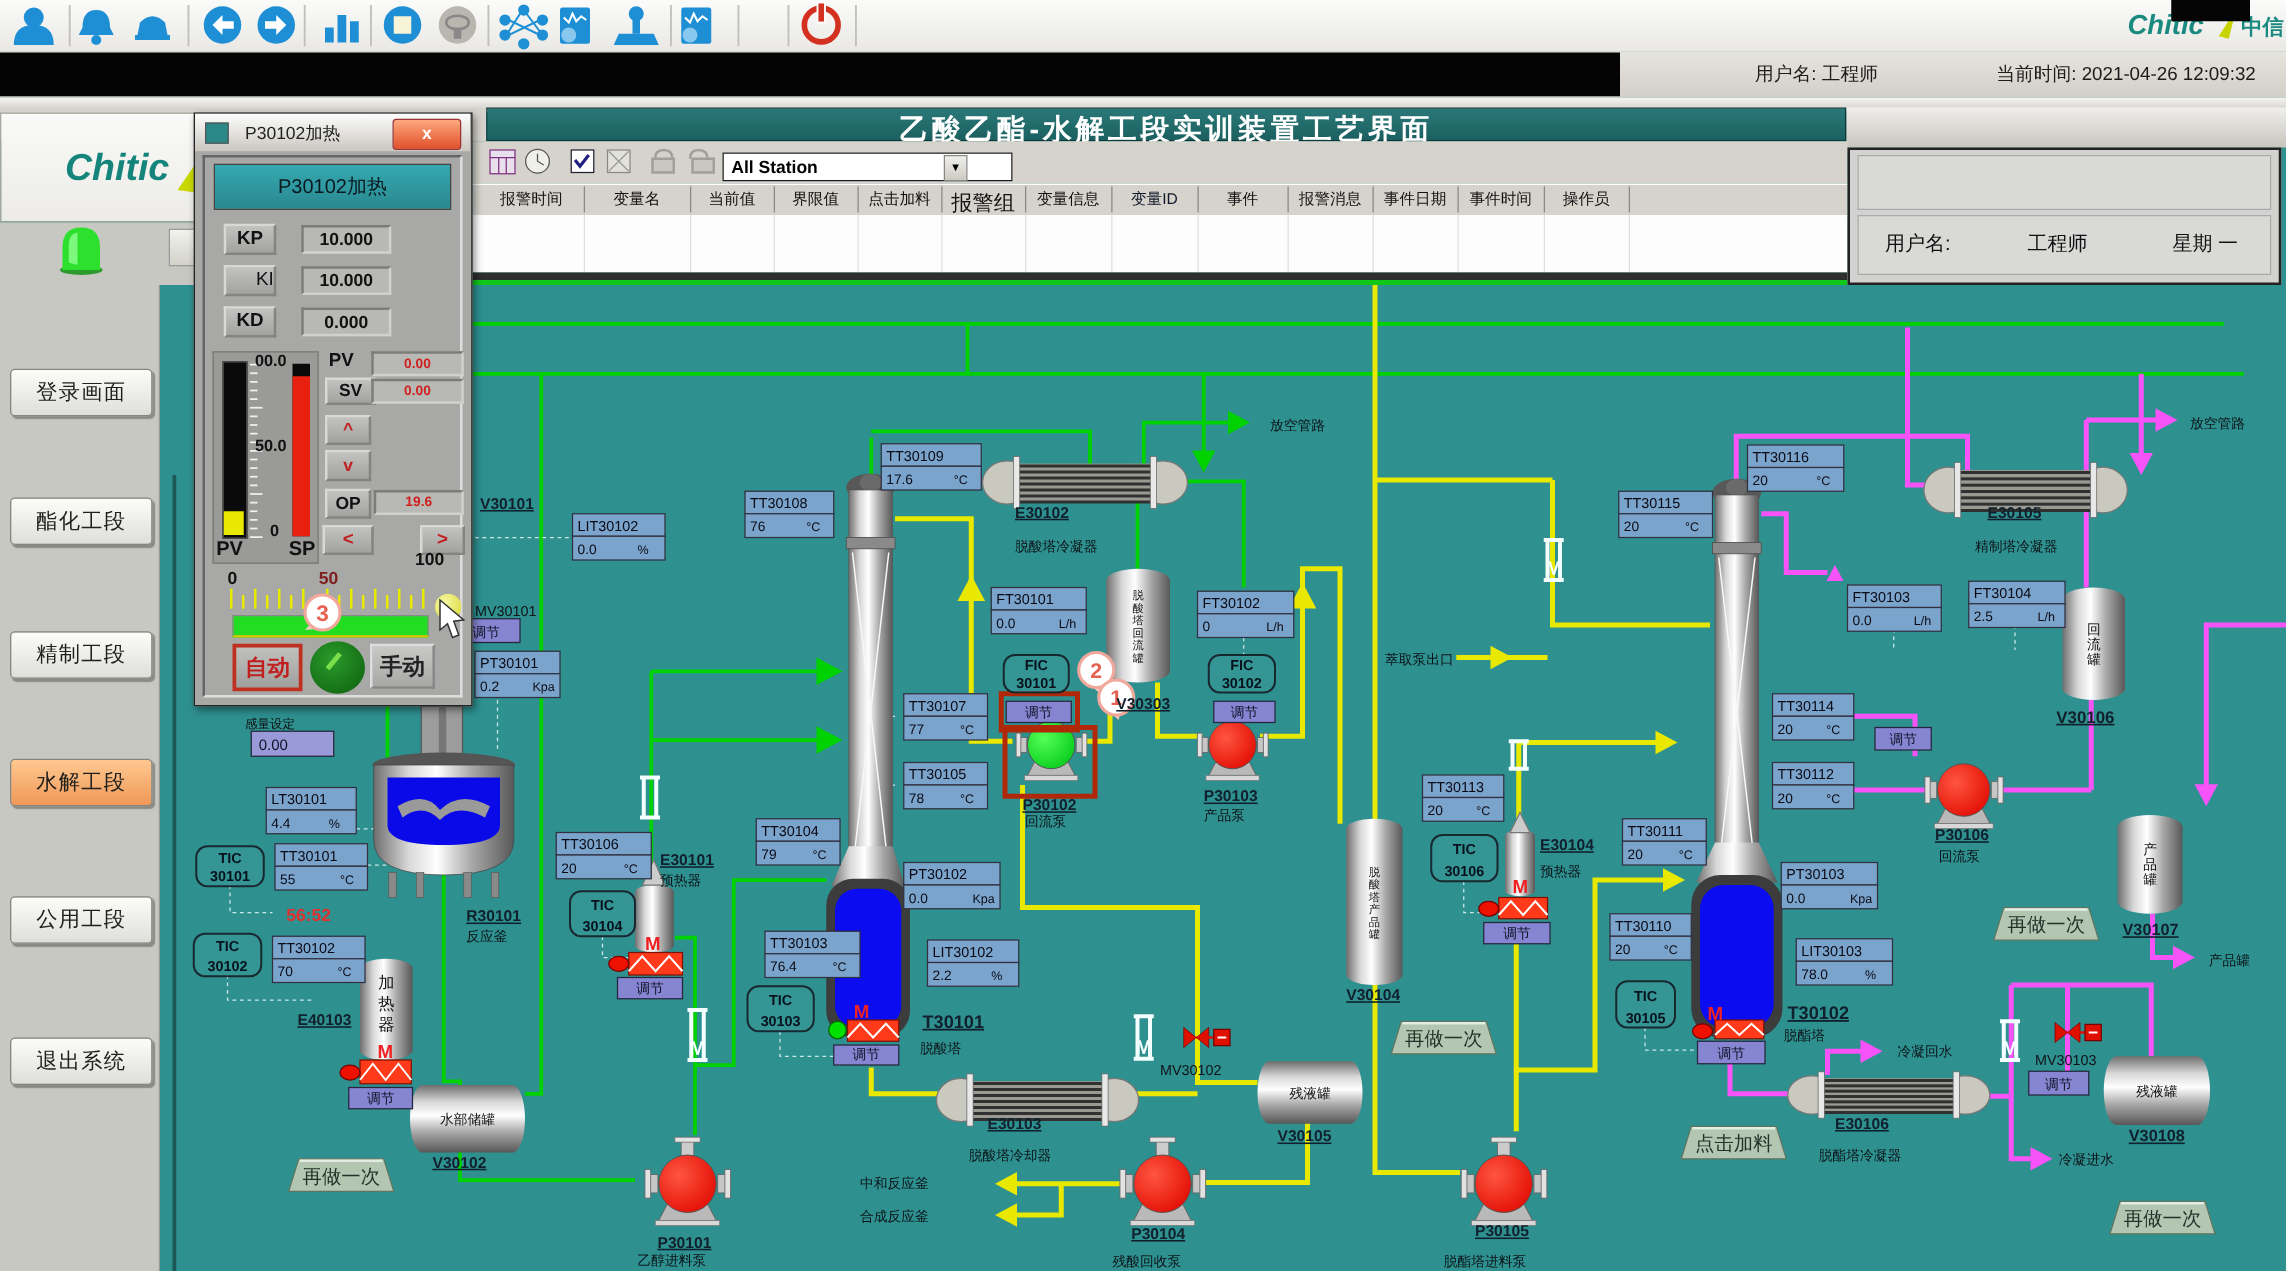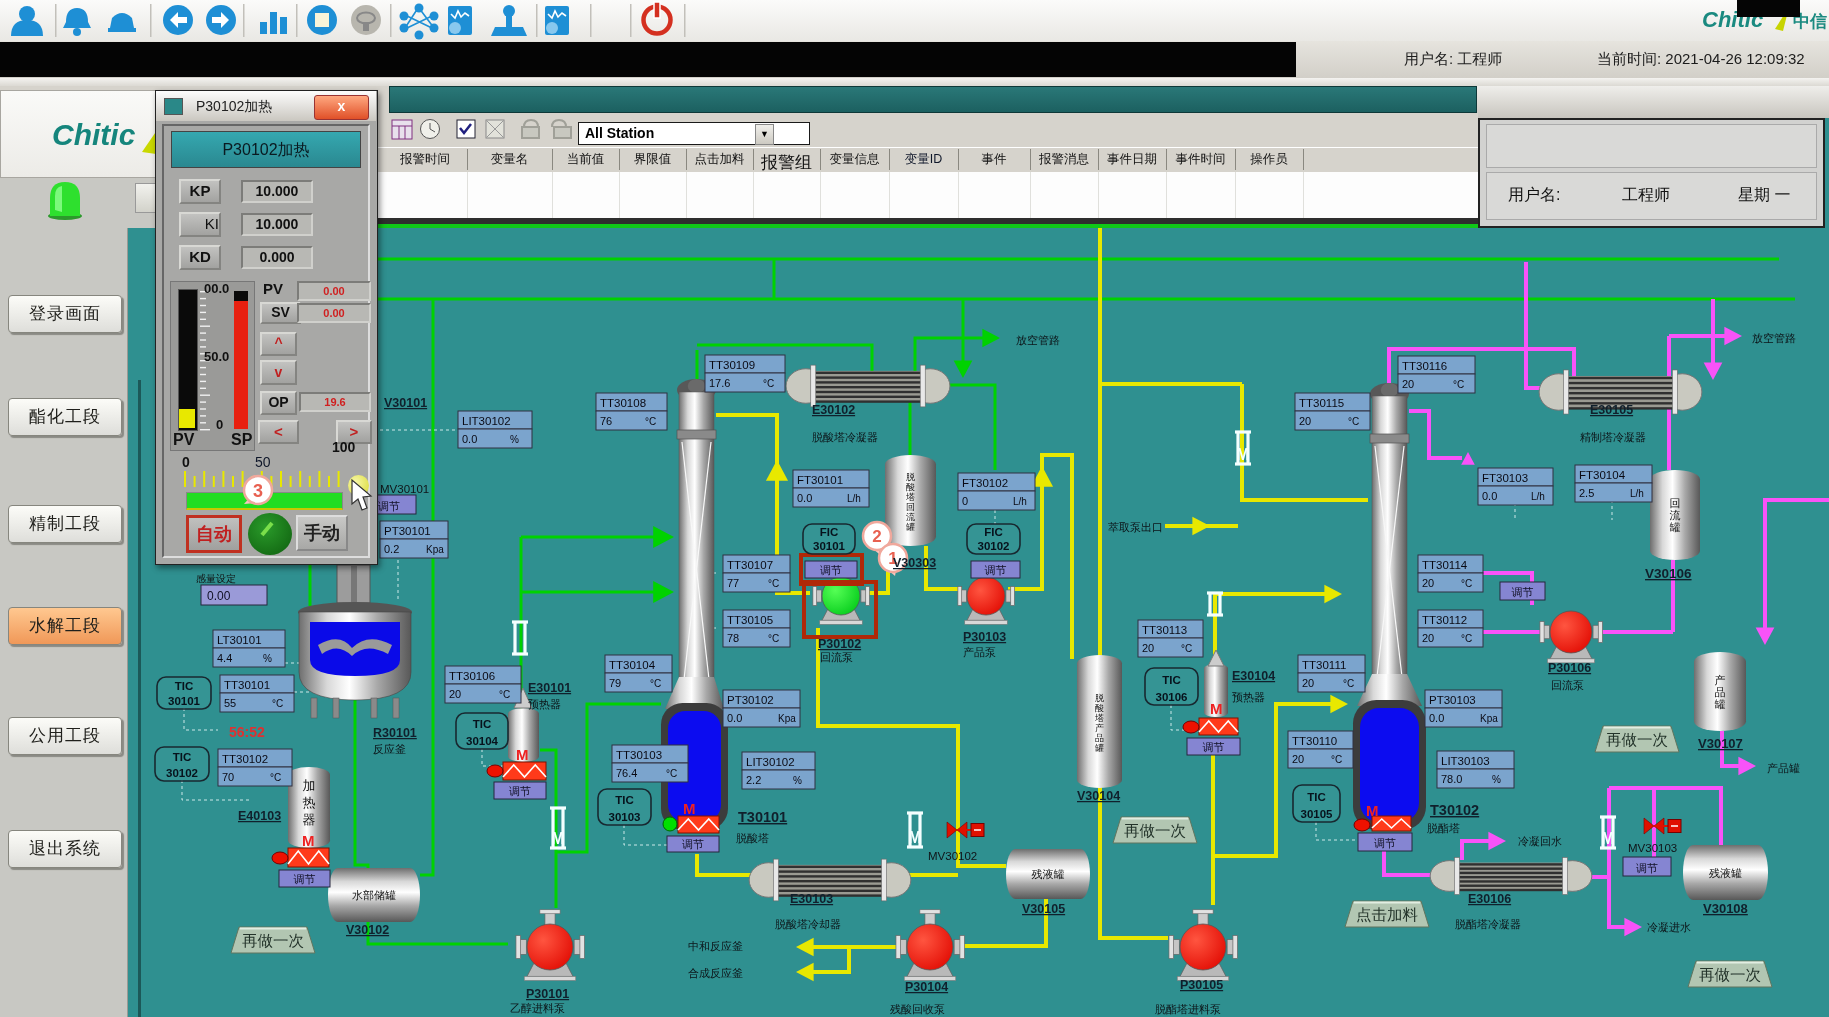--- a/index.html
+++ b/index.html
@@ -783,20 +783,21 @@
     </svg>
     <div class="abs" style="left:1737px;top:0;width:63px;height:17px;background:#050505"></div>
     <div class="abs" style="left:0;top:41px;width:1829px;height:37px;background:linear-gradient(#e6e4de,#d2cfc8)"></div>
     <div class="abs" style="left:0;top:42px;width:1296px;height:35px;background:#040404"></div>
     <div class="abs" style="left:1404px;top:50px;font-size:15px;color:#1c1c1c">用户名: 工程师</div>
     <div class="abs" style="left:1597px;top:50px;font-size:15px;color:#1c1c1c">当前时间: 2021-04-26 12:09:32</div>
     <div class="abs" style="left:0;top:78px;width:1829px;height:12px;background:linear-gradient(#f4f3f0,#cfccc5)"></div>
     <div class="abs" style="left:0;top:86px;width:389px;height:27px;background:#d6d3cc"></div>
     <div class="abs" style="left:1477px;top:86px;width:352px;height:32px;background:linear-gradient(#efeeeb,#c8c5be)"></div>
     <div class="abs" style="left:389px;top:86px;width:1088px;height:27px;background:linear-gradient(#2a7878,#1c6060);border:1px solid #0e3838;box-sizing:border-box"></div>
+    <div class="abs" style="left:389px;top:88px;width:1088px;text-align:center;font-size:23px;font-weight:bold;color:#fff;letter-spacing:3px">乙酸乙酯-水解工段实训装置工艺界面</div>
     <div class="abs" style="left:0;top:90px;width:290px;height:88px;background:linear-gradient(#fafaf8,#ecebe7);border:1px solid #a8a6a0;box-sizing:border-box"></div>
     <div class="abs" style="left:52px;top:118px;font-size:30px;font-weight:bold;color:#15857c;font-style:italic">Chitic</div>
     <svg class="abs" style="left:138px;top:116px" width="40" height="42">
       <path d="M4 36 L26 4 L18 38 Z" fill="#c9d800"></path>
     </svg>
     <div class="abs" style="left:0;top:178px;width:290px;height:50px;background:#c8c8c3"></div>
     <div class="abs" style="left:135px;top:183px;width:153px;height:28px;background:linear-gradient(#f2f2ee,#d2d2ca);border:1px solid #999"></div>
     <svg class="abs" style="left:40px;top:176px" width="50" height="46">
 <ellipse cx="25" cy="40" rx="17" ry="4" fill="#2c9a2c"></ellipse>
 <path d="M10 40 L10 22 Q10 6 25 6 Q40 6 40 22 L40 40 Z" fill="#2ee02e"></path>
@@ -932,21 +933,21 @@
       <div class="abs" style="left:141px;top:190px;width:74px;height:20px;background:#b8b8b4;border:2px inset #d0d0cc;box-sizing:border-box;text-align:center;font-size:11px;font-weight:bold;color:#d02020;line-height:16px">0.00</div>
       <div class="abs" style="left:104px;top:211px;width:41px;height:22px;background:linear-gradient(#c2c2c0,#a2a2a0);border:2px outset #d8d8d4;box-sizing:border-box;text-align:center;font-size:14px;font-weight:bold;color:#111;line-height:17px">SV</div>
       <div class="abs" style="left:141px;top:212px;width:74px;height:20px;background:#b8b8b4;border:2px inset #d0d0cc;box-sizing:border-box;text-align:center;font-size:11px;font-weight:bold;color:#d02020;line-height:16px">0.00</div>
       <div class="abs" style="left:104px;top:241px;width:37px;height:24px;background:linear-gradient(#c2c2c0,#a2a2a0);border:2px outset #d8d8d4;box-sizing:border-box;text-align:center;font-size:14px;font-weight:bold;color:#c02020;line-height:19px">^</div>
       <div class="abs" style="left:104px;top:269px;width:37px;height:25px;background:linear-gradient(#c2c2c0,#a2a2a0);border:2px outset #d8d8d4;box-sizing:border-box;text-align:center;font-size:14px;font-weight:bold;color:#c02020;line-height:20px">v</div>
       <div class="abs" style="left:104px;top:300px;width:37px;height:24px;background:linear-gradient(#c2c2c0,#a2a2a0);border:2px outset #d8d8d4;box-sizing:border-box;text-align:center;font-size:14px;font-weight:bold;color:#111;line-height:19px">OP</div>
       <div class="abs" style="left:143px;top:301px;width:72px;height:20px;background:#b8b8b4;border:2px inset #d0d0cc;box-sizing:border-box;text-align:center;font-size:11px;font-weight:bold;color:#d02020;line-height:16px">19.6</div>
       <div class="abs" style="left:102px;top:329px;width:41px;height:24px;background:linear-gradient(#c2c2c0,#a2a2a0);border:2px outset #d8d8d4;box-sizing:border-box;text-align:center;font-size:15px;font-weight:bold;color:#c02020;line-height:19px">&lt;</div>
       <div class="abs" style="left:180px;top:329px;width:36px;height:24px;background:linear-gradient(#c2c2c0,#a2a2a0);border:2px outset #d8d8d4;box-sizing:border-box;text-align:center;font-size:15px;font-weight:bold;color:#c02020;line-height:19px">&gt;</div>
       <div class="abs" style="left:26px;top:363px;font-size:14px;font-weight:bold;color:#111">0</div>
-      <div class="abs" style="left:99px;top:363px;font-size:14px;font-weight:normal;color:#0f172a">50</div>
+      <div class="abs" style="left:99px;top:363px;font-size:14px;font-weight:bold;color:#7f1d1d">50</div>
       <div class="abs" style="left:176px;top:348px;font-size:14px;font-weight:bold;color:#111">100</div>
       <svg class="abs" style="left:24px;top:378px" width="180" height="22">
         <rect x="4" y="2" width="2" height="16" fill="#e8e800"></rect>
         <rect x="13.6" y="7" width="2" height="11" fill="#e8e800"></rect>
         <rect x="23.2" y="2" width="2" height="16" fill="#e8e800"></rect>
         <rect x="32.8" y="7" width="2" height="11" fill="#e8e800"></rect>
         <rect x="42.4" y="2" width="2" height="16" fill="#e8e800"></rect>
         <rect x="52" y="7" width="2" height="11" fill="#e8e800"></rect>
         <rect x="61.6" y="2" width="2" height="16" fill="#e8e800"></rect>
         <rect x="71.2" y="7" width="2" height="11" fill="#e8e800"></rect>

